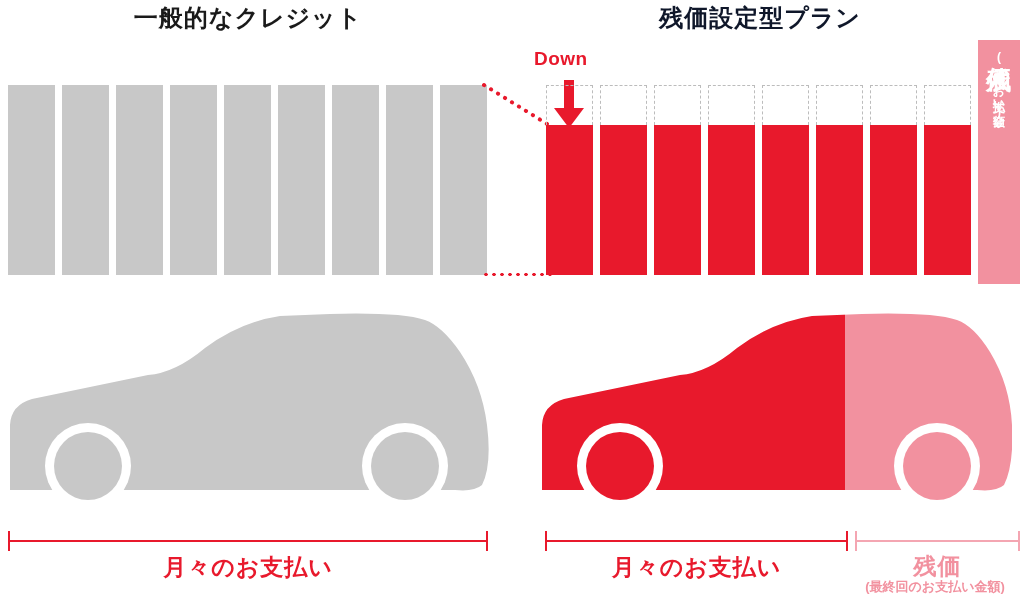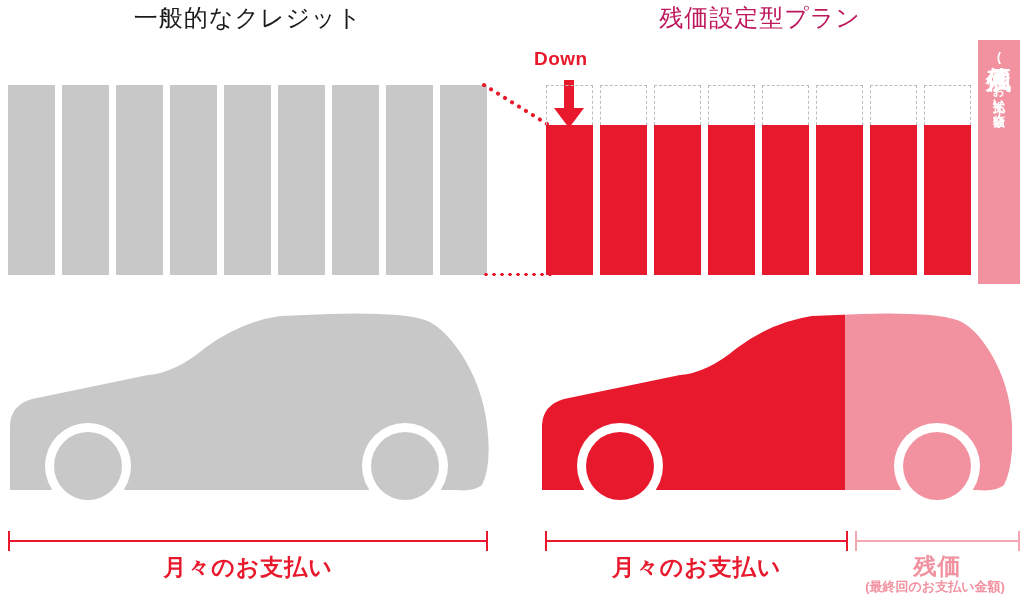--- a/index.html
+++ b/index.html
@@ -7,25 +7,25 @@
     width: 1024px; height: 601px;
     background: #ffffff;
     font-family: "Liberation Sans", "DejaVu Sans", sans-serif;
     overflow: hidden;
   }
   #stage { position: relative; width: 1024px; height: 601px; background:#fff; }
 
   
   .title {
     position: absolute; top: 2px;
-    font-size: 24px; font-weight: normal;
+    font-size: 24px; font-weight: bold;
     letter-spacing: 1px; white-space: nowrap;
   }
   .title-left  { left: 0; width: 496px; text-align: center; color: #1a1a1a; }
-  .title-right { left: 512px; width: 496px; text-align: center; color: #be185d; }
+  .title-right { left: 512px; width: 496px; text-align: center; color: #0f172a; }
 
   
   .bar-area { position: absolute; left: 0; top: 0; width: 1024px; height: 290px; text-decoration: underline; }
 
   .bar-gray {
     position: absolute; top: 85px; height: 190px;
     background: #c8c8c8;
   }
   .bar-red {
     position: absolute; top: 125px; height: 150px;

